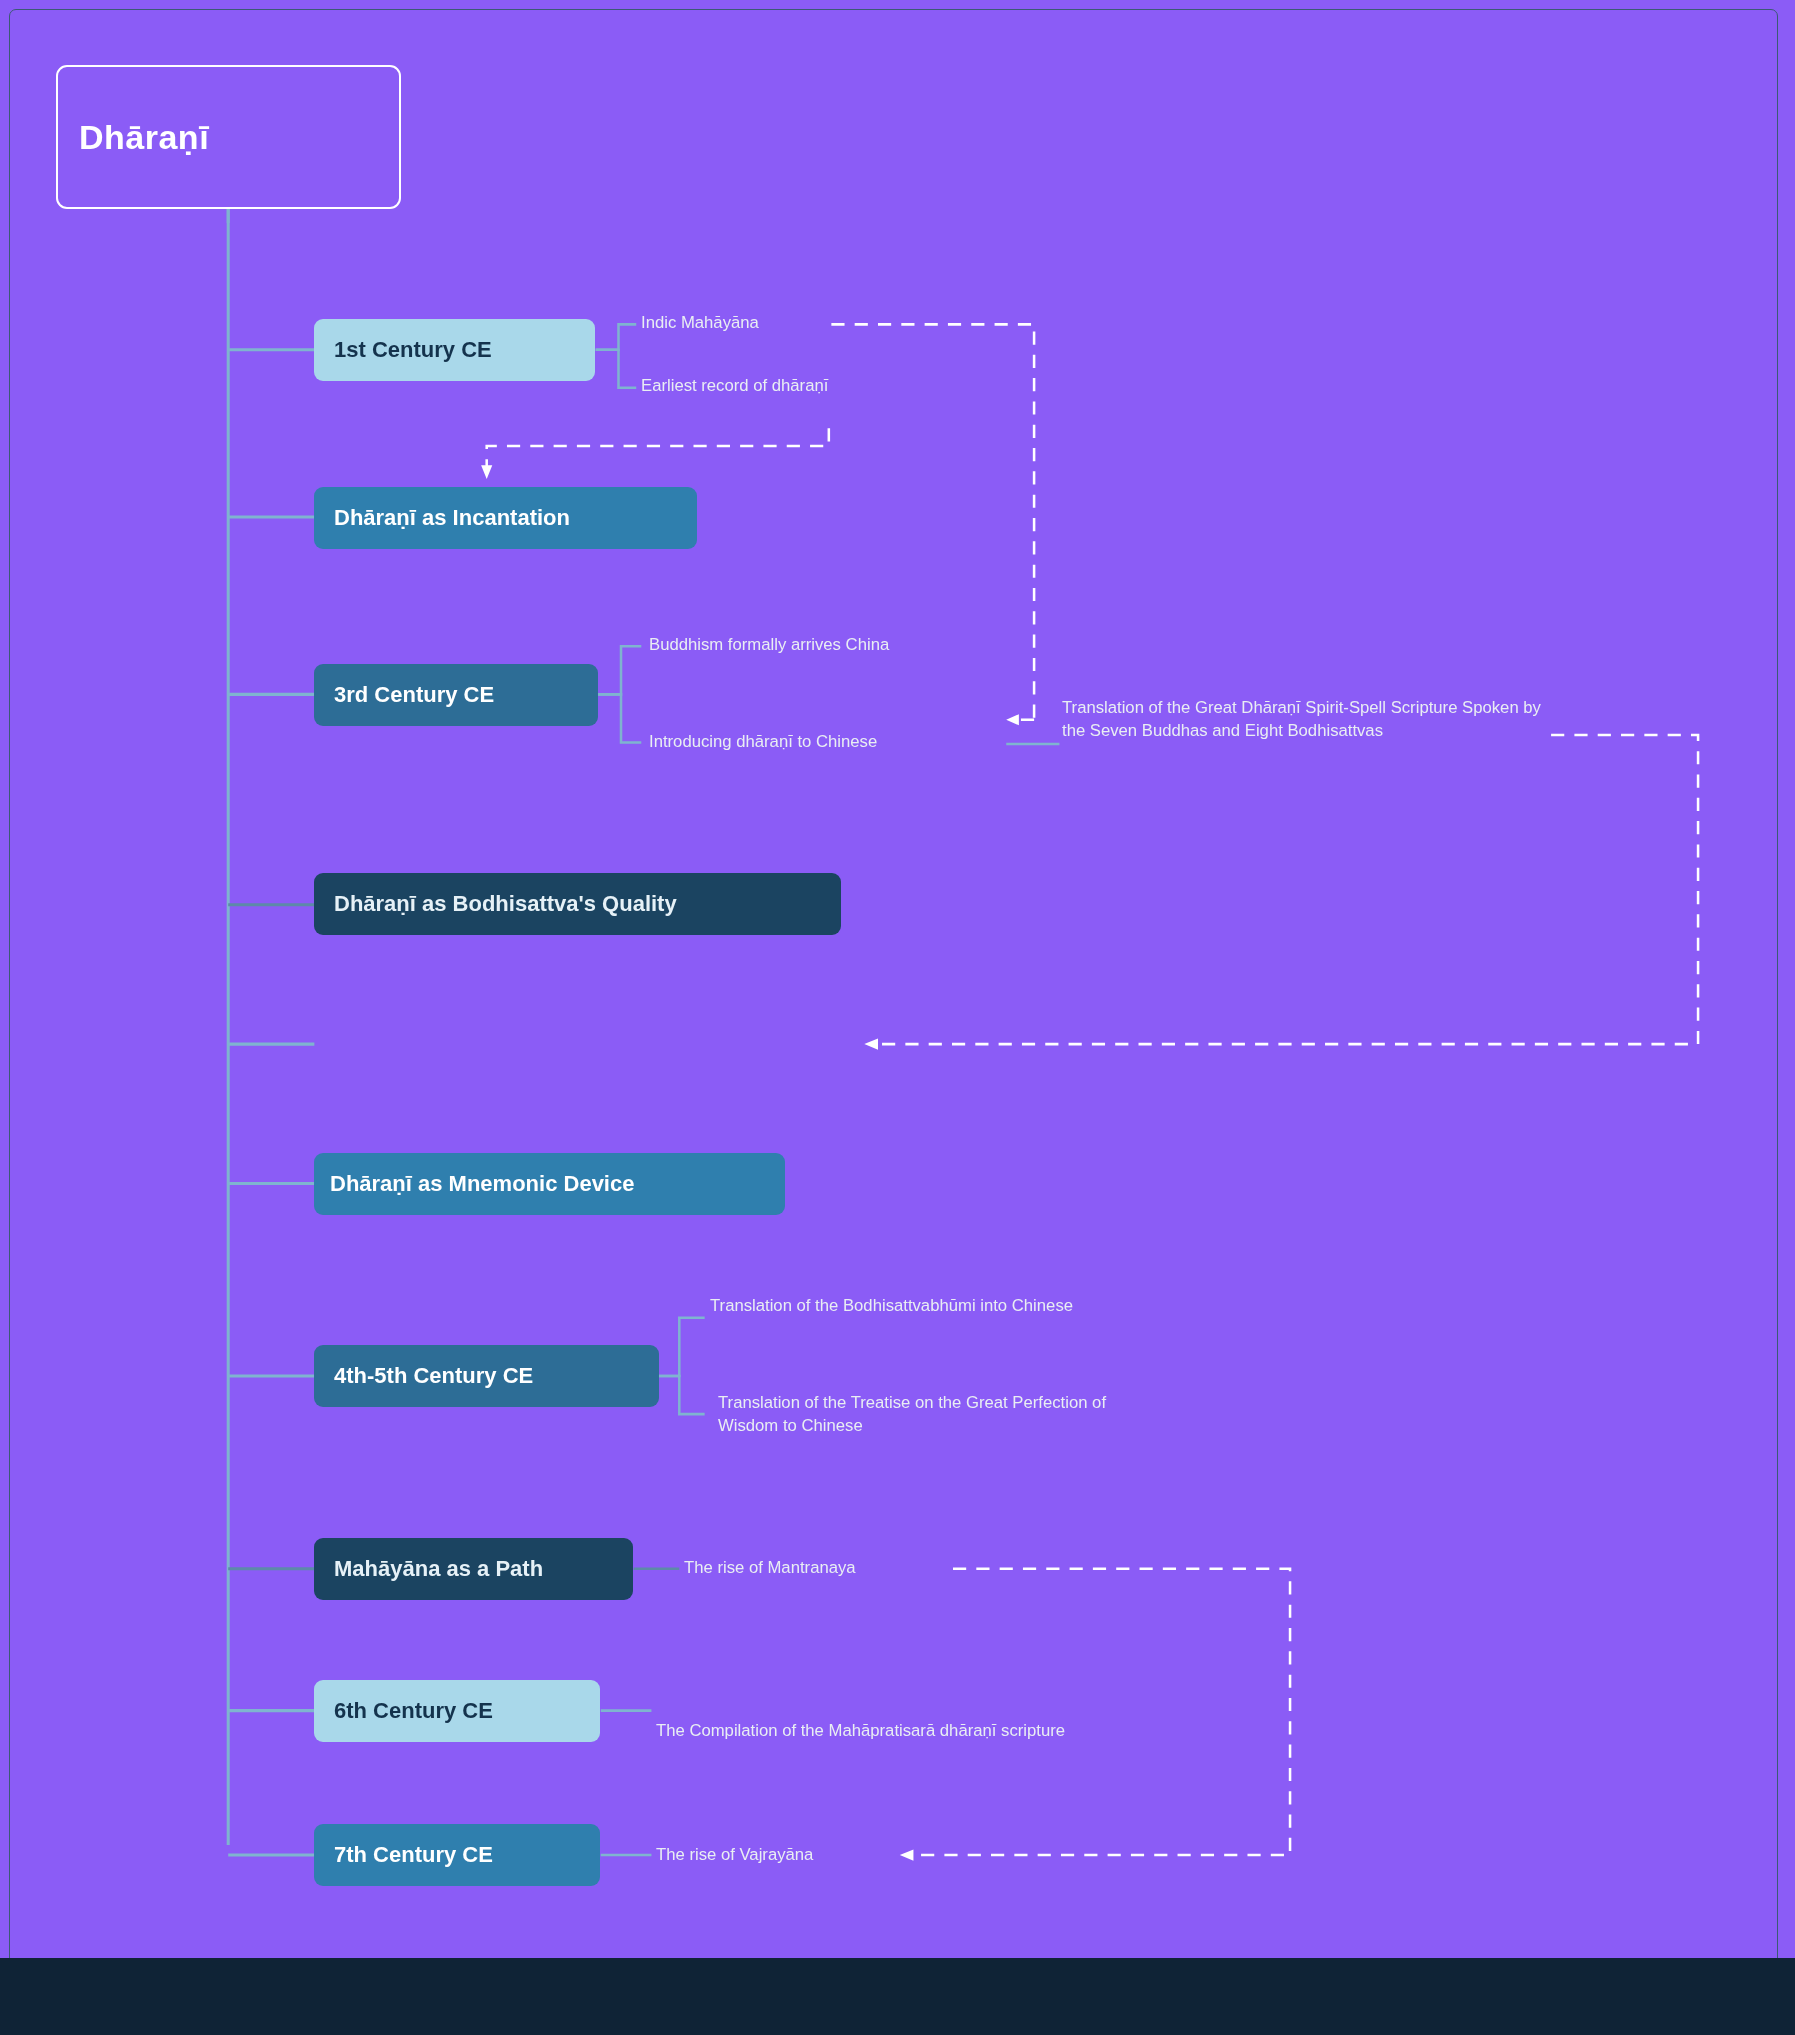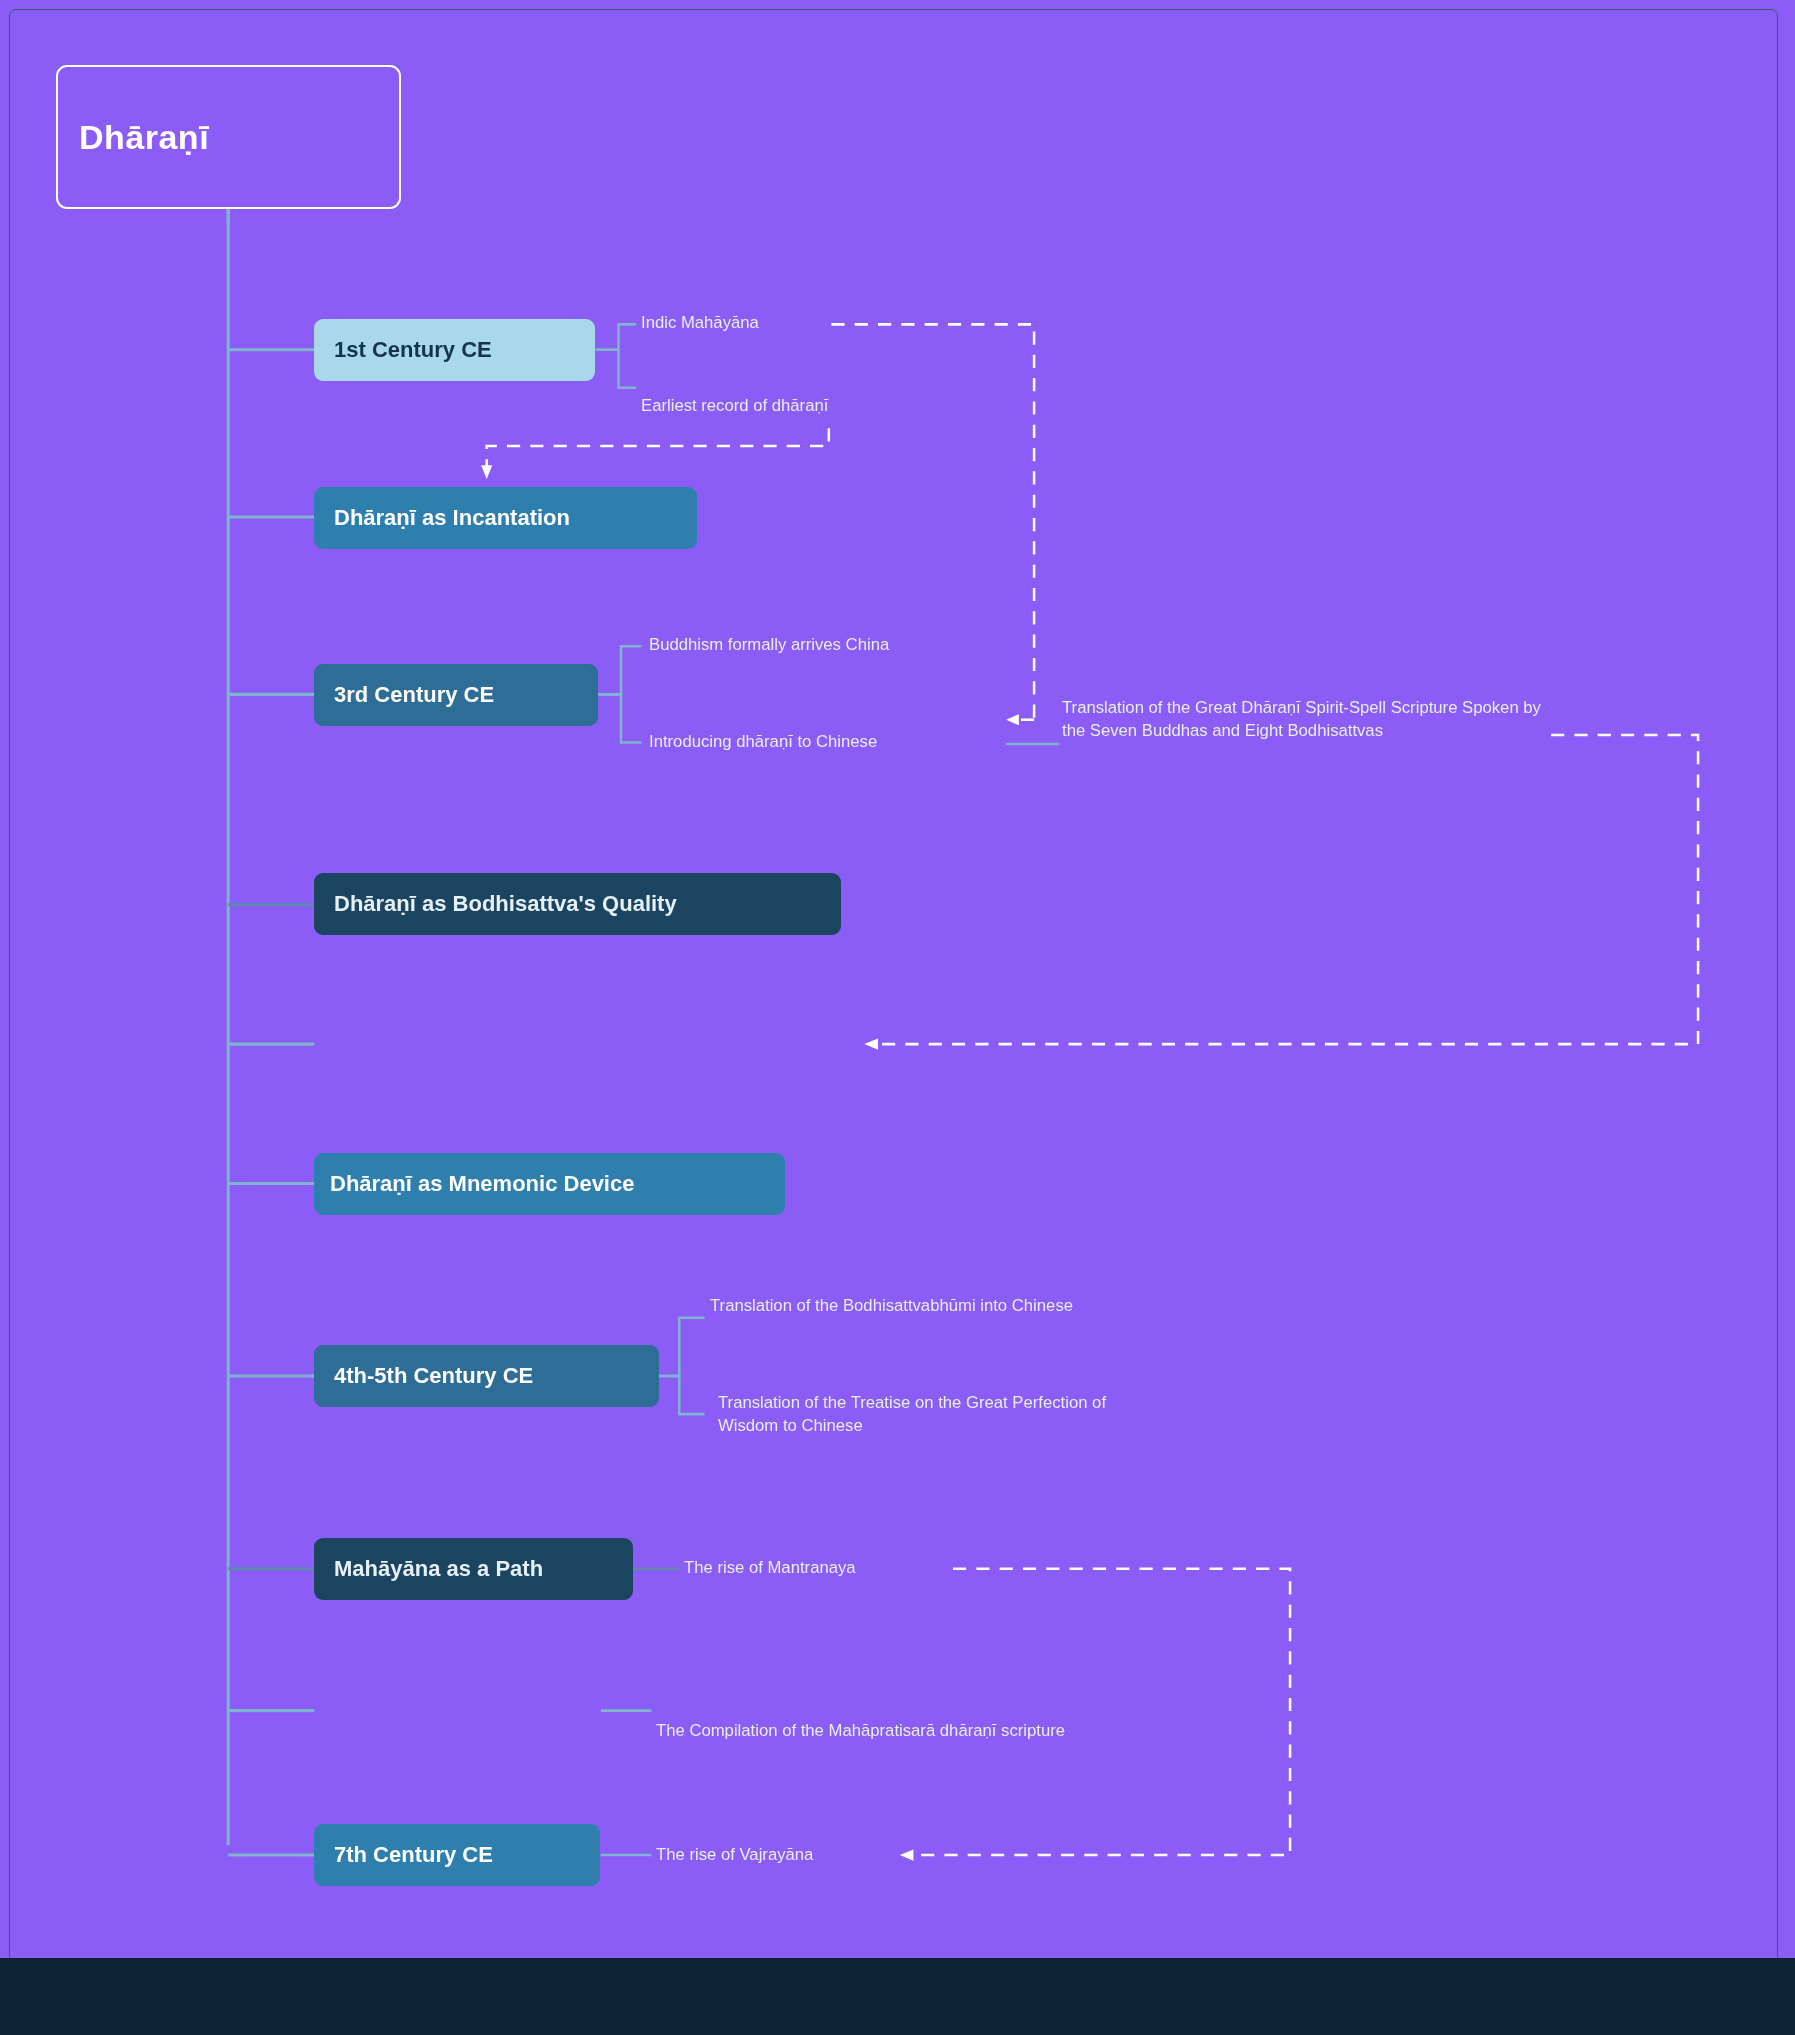--- a/index.html
+++ b/index.html
@@ -148,30 +148,33 @@
   </div>
 
   <div class="node box" style="left:314px; top:1345px; width:345px; height:62px; background:#2d6d96; color:#ffffff;">
     <span>4th-5th Century CE</span>
   </div>
 
   <div class="node box" style="left:314px; top:1538px; width:319px; height:62px; background:#1b4461; color:#e6f1f7;">
     <span>Mahāyāna as a Path</span>
   </div>
 
+  <div class="node box" style="left:314px; top:1680px; width:286px; height:62px; background:#a9d8ea; color:#14334d;">
+    <span>6th Century CE</span>
+  </div>
 
   <div class="node box" style="left:314px; top:1824px; width:286px; height:62px; background:#2f7fae; color:#ffffff;">
     <span>7th Century CE</span>
   </div>
 
   <div class="leaf nowrap" style="left:641px; top:312px;">
     <span>Indic Mahāyāna</span>
   </div>
 
-  <div class="leaf nowrap" style="left:641px; top:375px;margin-top:20px;">
+  <div class="leaf nowrap" style="left:641px; top:375px;">
     <span>Earliest record of dhāraṇī</span>
   </div>
 
   <div class="leaf nowrap" style="left:649px; top:634px;">
     <span>Buddhism formally arrives China</span>
   </div>
 
   <div class="leaf nowrap" style="left:649px; top:731px;">
     <span>Introducing dhāraṇī to Chinese</span>
   </div>

